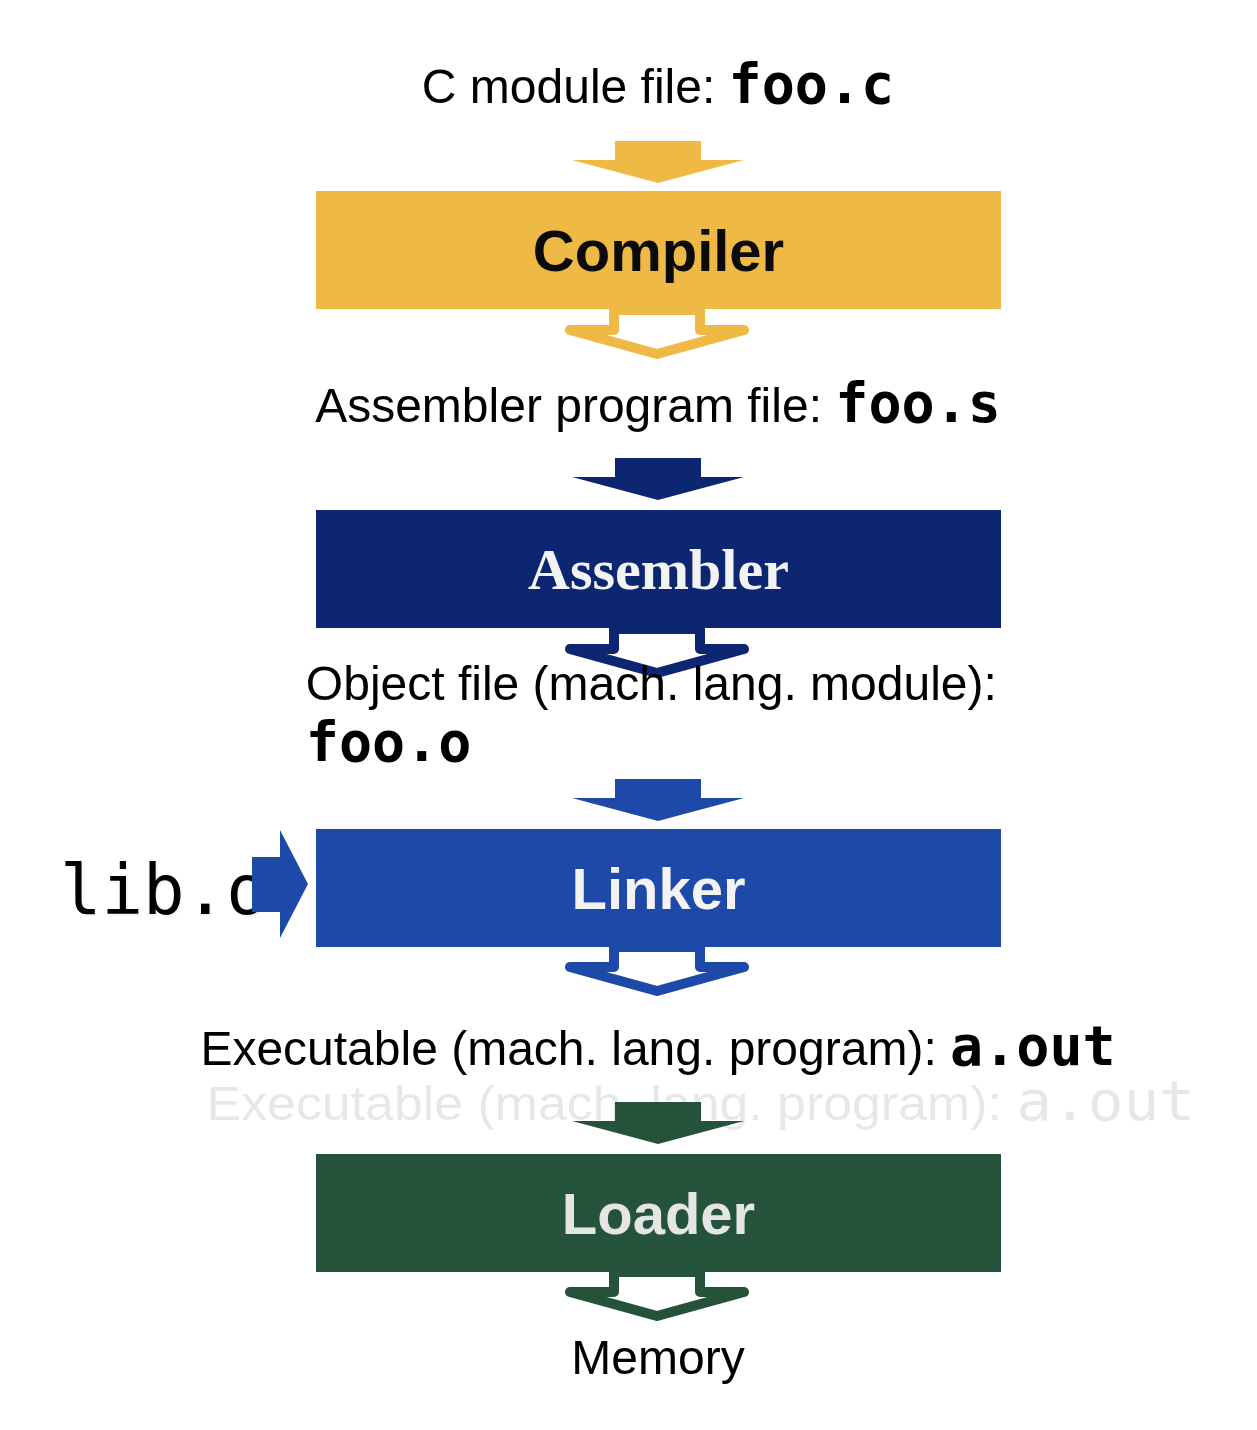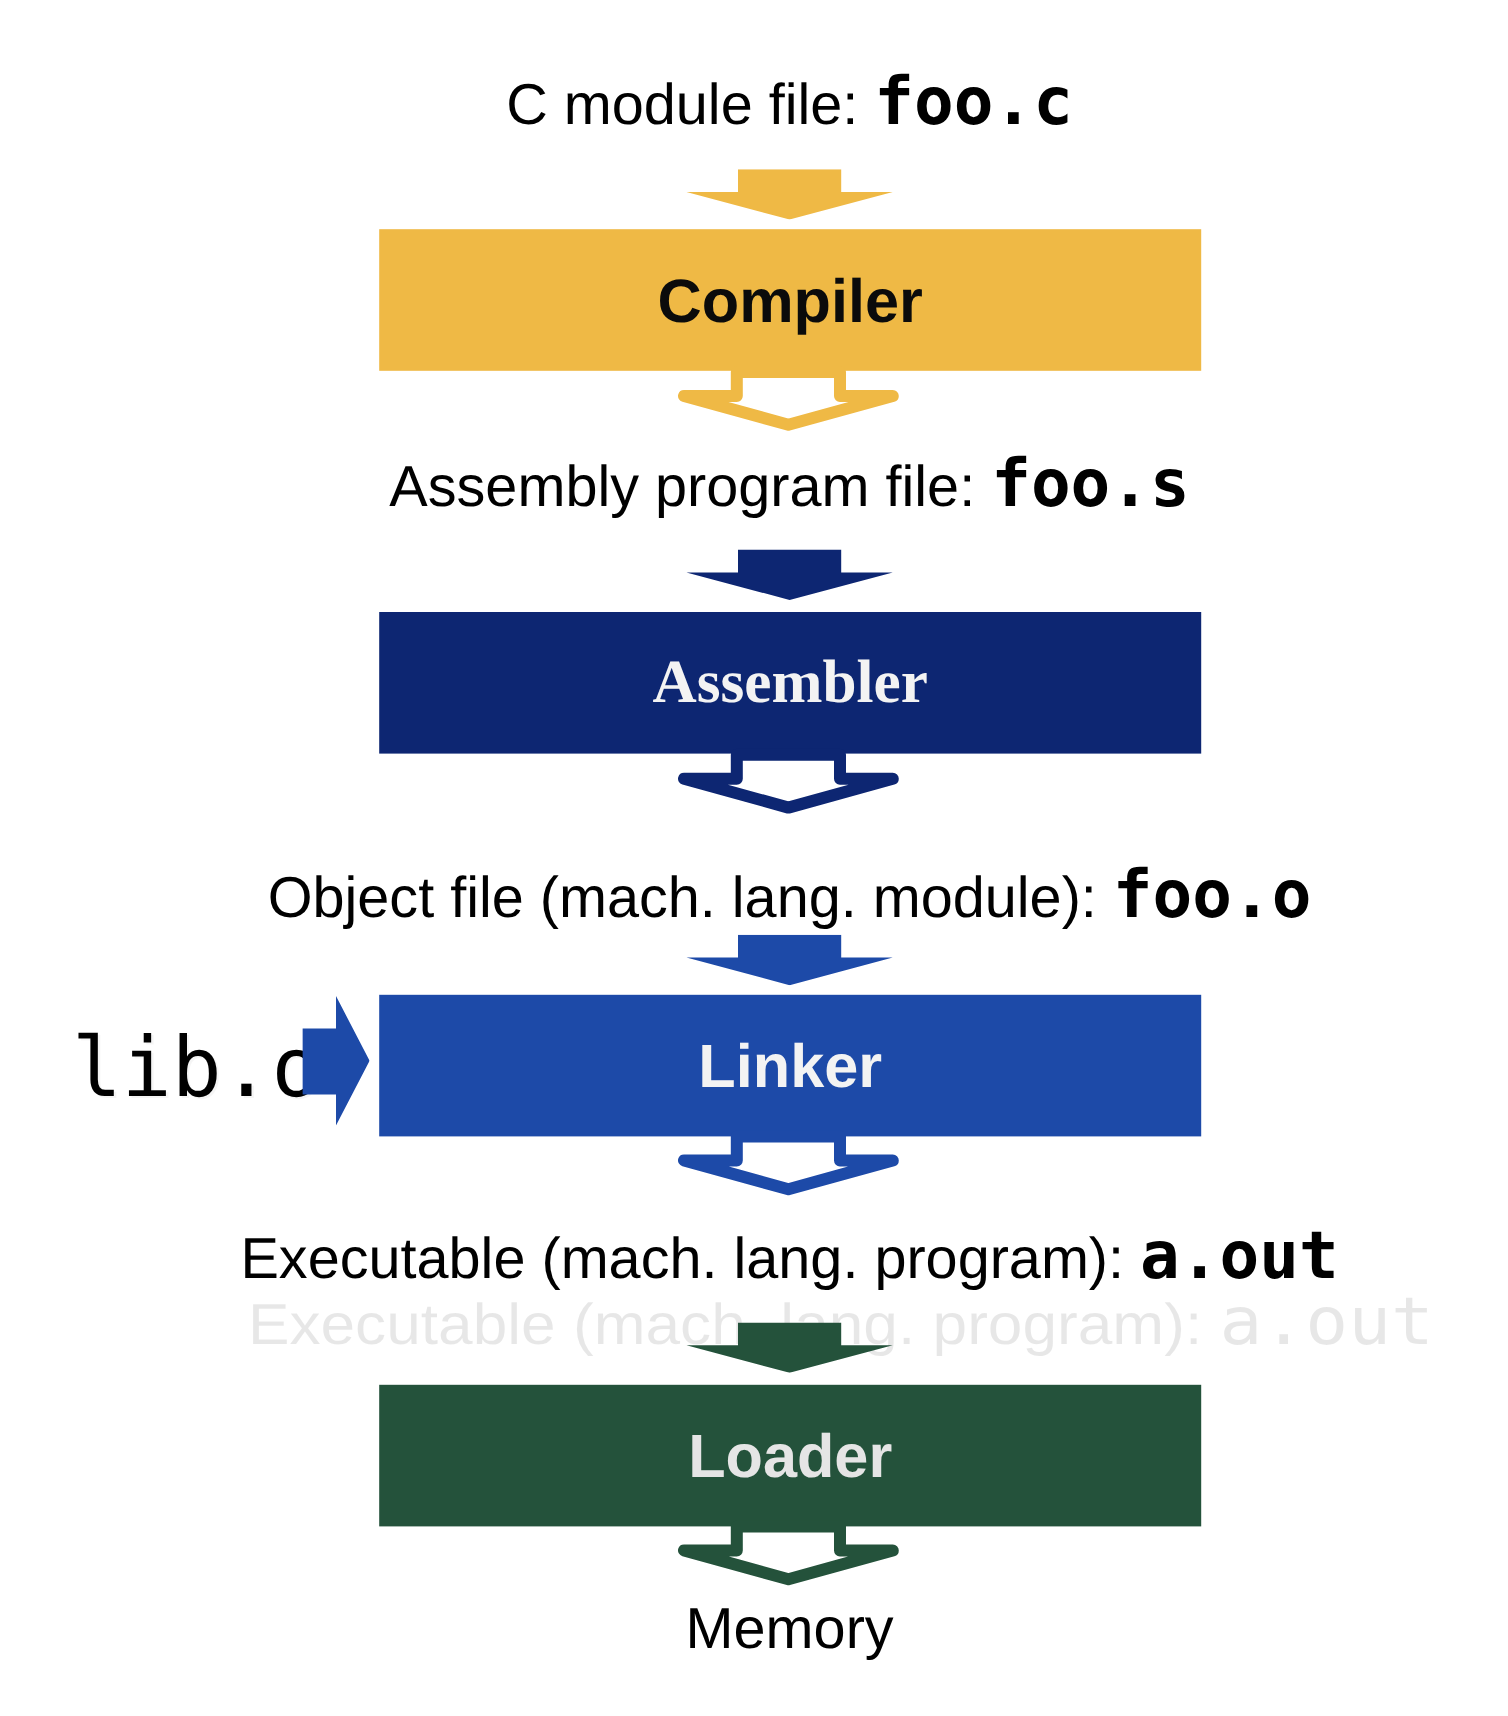--- a/index.html
+++ b/index.html
@@ -37,21 +37,21 @@
     opacity:0.09;
     line-height:1.15;
   }
   .ghost-label .code{font-family:"DejaVu Sans Mono", monospace;font-size:55px;}
   
   .stage-box{
     position:absolute;
     left:316px;width:685px;height:118px;
     display:flex;align-items:center;justify-content:center;
     font-weight:bold;
-    font-size:51px;
+    font-size:58px;
     letter-spacing:0px;
   }
   .box-compiler{top:191px;background:#EFB945;color:#0b0b0b;}
   .box-assembler{top:510px;background:#0D2672;color:#f3f3f3;font-family:Liberation Serif, serif;}
   .box-linker{top:829px;background:#1D4AA8;color:#f3f3f3;}
   .box-loader{top:1154px;background:#24523B;color:#e5e5e5;}
   
   .arrow{position:absolute;}
   .a-solid{left:572px;width:172px;height:42px;}
   .a-outline{left:562px;width:190px;height:58px;}
@@ -82,36 +82,36 @@
 
   <div class="stage-box box-compiler">
     <span>Compiler</span>
   </div>
 
   <svg class="arrow a-outline" style="top:304px;" viewBox="0 0 190 58">
     <path d="M52,6 H138 V26 H182 L95,50 L8,26 H52 Z" fill="#ffffff" stroke="#EFB945" stroke-width="10" stroke-linejoin="round"></path>
   </svg>
 
   <div class="flow-label" style="top:372px;">
-    <span>Assembly program file: </span><span class="code">foo.s</span>
+    <span>Assembler program file: </span><span class="code">foo.s</span>
   </div>
 
   <svg class="arrow a-solid" style="top:458px;" viewBox="0 0 172 42">
     <polygon points="43,0 129,0 129,19 172,19 86,42 0,19 43,19" fill="#0D2672"></polygon>
   </svg>
 
   <div class="stage-box box-assembler">
     <span>Assembler</span>
   </div>
 
   <svg class="arrow a-outline" style="top:623px;" viewBox="0 0 190 58">
     <path d="M52,6 H138 V26 H182 L95,50 L8,26 H52 Z" fill="#ffffff" stroke="#0D2672" stroke-width="10" stroke-linejoin="round"></path>
   </svg>
 
-  <div class="flow-label" style="top:714px;">
+  <div class="flow-label" style="top:656px;flex-direction:column;">
     <span>Object file (mach. lang. module): </span><span class="code">foo.o</span>
   </div>
 
   <svg class="arrow a-solid" style="top:779px;" viewBox="0 0 172 42">
     <polygon points="43,0 129,0 129,19 172,19 86,42 0,19 43,19" fill="#1D4AA8"></polygon>
   </svg>
 
   <div class="side-input">
     <span>lib.o</span>
   </div>

